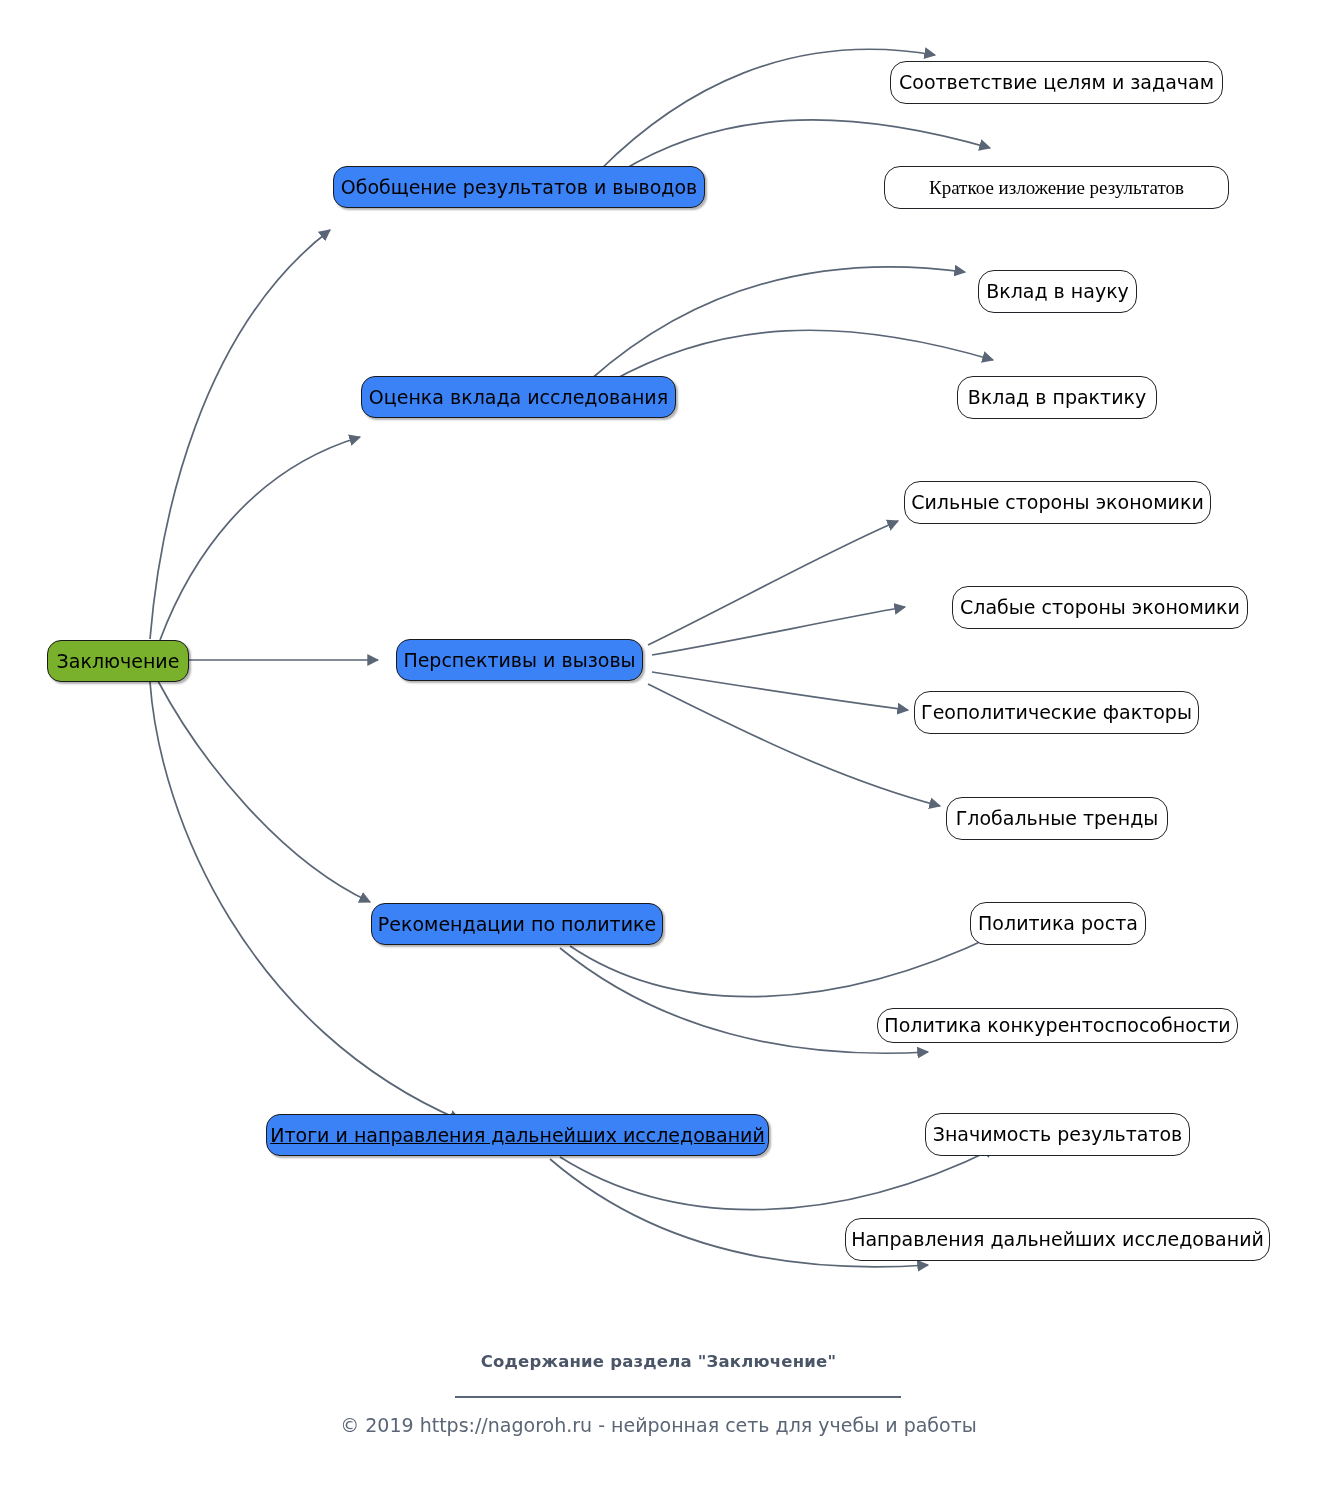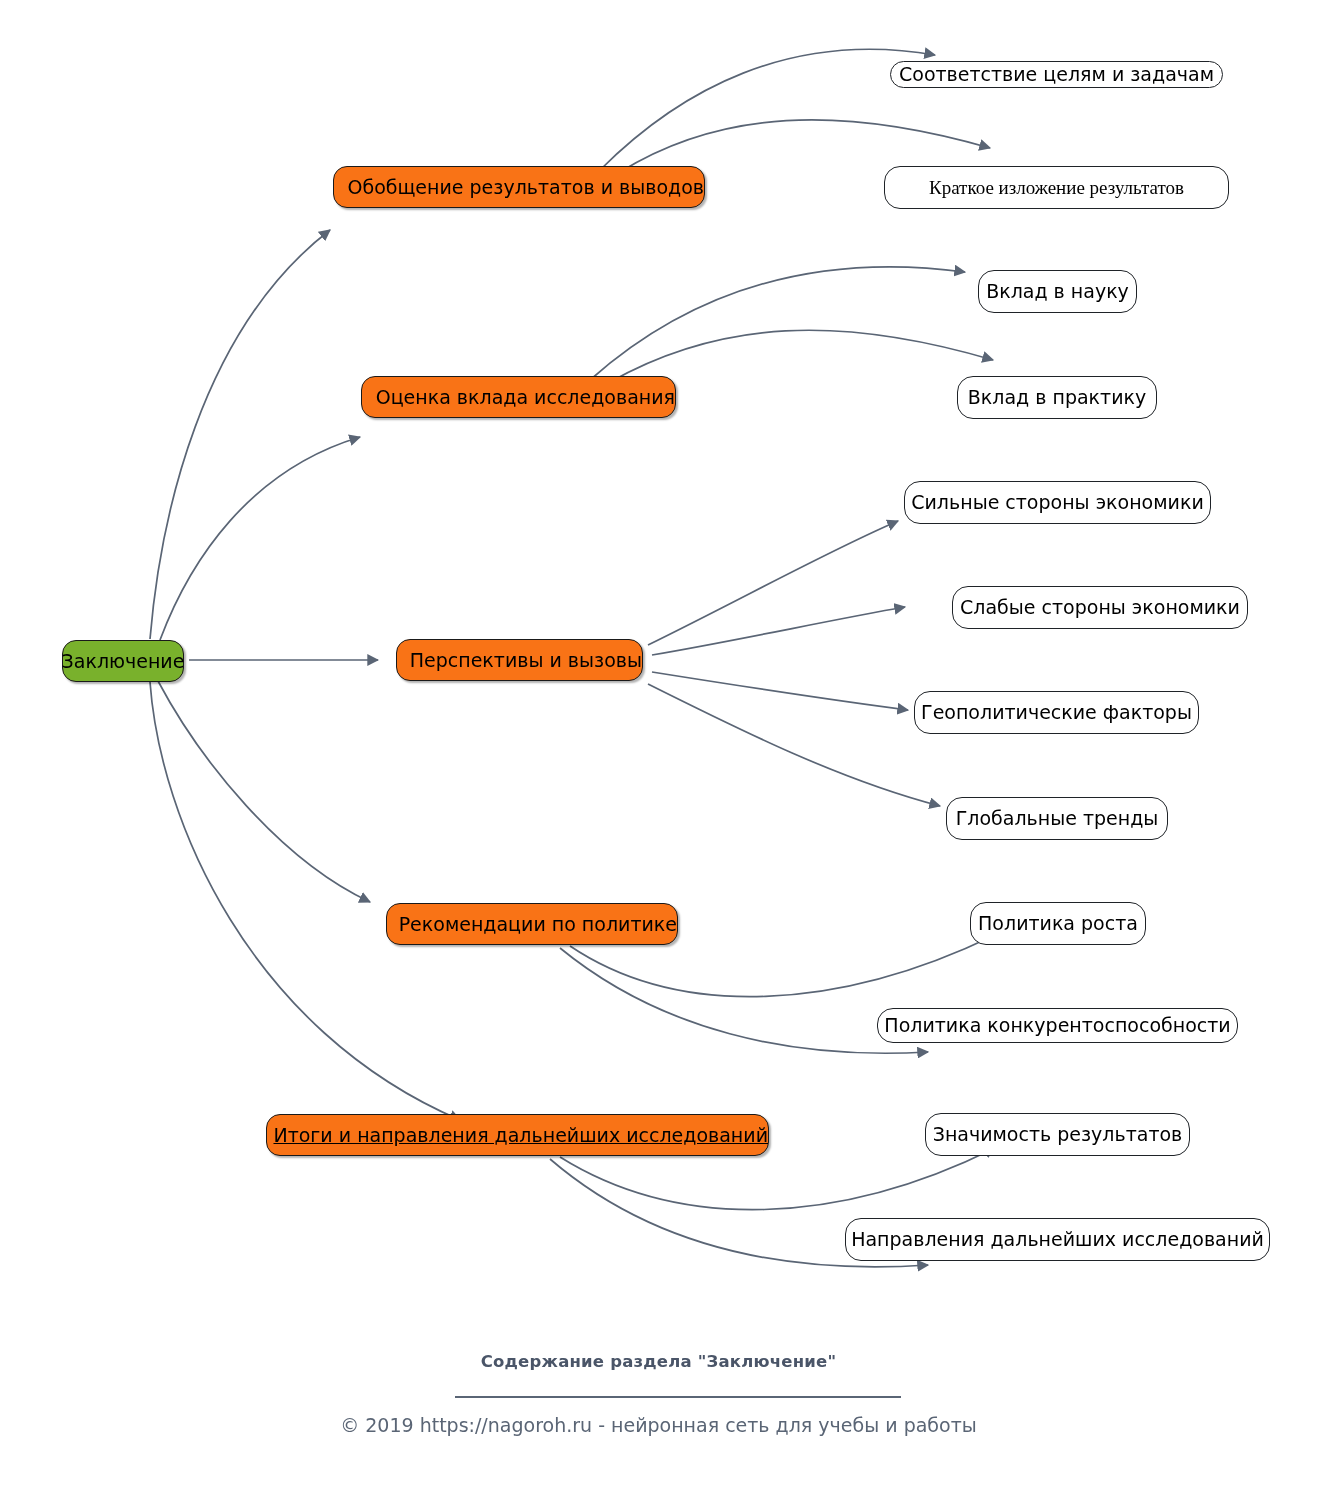--- a/index.html
+++ b/index.html
@@ -45,26 +45,25 @@
 
   .node-root {
     background: #79b12c;
     border: 1.6px solid #1a1a1a;
     color: #000000;
     font-size: 19px;
     box-shadow: 2px 2px 2px rgba(0,0,0,0.30);
   }
 
   .node-branch {
-    background: #f97316;
+    background: #3b82f6;
     border: 1.6px solid #1a1a1a;
     color: #000000;
     font-size: 19px;
     box-shadow: 2px 2px 2px rgba(0,0,0,0.30);
-    justify-content: flex-end;
   }
 
   .node-leaf {
     background: #ffffff;
     border: 1.6px solid #1f2328;
     color: #000000;
     font-size: 19px;
     border-radius: 16px;
   }
 
@@ -126,28 +125,28 @@
       <path d="M 648 684 C 740 730 840 780 940 806"></path>
 
       <path d="M 570 946 C 680 1020 840 1010 995 935"></path>
       <path d="M 560 948 C 660 1030 790 1060 928 1052"></path>
 
       <path d="M 560 1157 C 680 1232 840 1225 995 1148"></path>
       <path d="M 550 1159 C 650 1245 780 1275 928 1265"></path>
     </g>
   </svg>
 
-  <div class="node node-root" style="left:62px; top:640px; width:122px; height:42px;">
+  <div class="node node-root" style="left:47px; top:640px; width:142px; height:42px;">
     <span>Заключение</span>
   </div>
 
   <div class="node node-branch" style="left:333px; top:166px; width:372px; height:42px;">
     <span>Обобщение результатов и выводов</span>
   </div>
-  <div class="node node-leaf" style="left:890px; top:61px; width:333px; height:27px;">
+  <div class="node node-leaf" style="left:890px; top:61px; width:333px; height:43px;">
     <span>Соответствие целям и задачам</span>
   </div>
   <div class="node node-leaf" style="left:884px; top:166px; width:345px; height:43px;font-family:Liberation Serif, serif;">
     <span>Краткое изложение результатов</span>
   </div>
 
   <div class="node node-branch" style="left:361px; top:376px; width:315px; height:42px;">
     <span>Оценка вклада исследования</span>
   </div>
   <div class="node node-leaf" style="left:978px; top:270px; width:159px; height:43px;">
@@ -166,21 +165,21 @@
   <div class="node node-leaf" style="left:952px; top:586px; width:296px; height:43px;">
     <span>Слабые стороны экономики</span>
   </div>
   <div class="node node-leaf" style="left:914px; top:691px; width:285px; height:43px;">
     <span>Геополитические факторы</span>
   </div>
   <div class="node node-leaf" style="left:946px; top:797px; width:222px; height:43px;text-align:center;">
     <span>Глобальные тренды</span>
   </div>
 
-  <div class="node node-branch" style="left:371px; top:903px; width:292px; height:42px;margin-left:15px;">
+  <div class="node node-branch" style="left:371px; top:903px; width:292px; height:42px;">
     <span>Рекомендации по политике</span>
   </div>
   <div class="node node-leaf" style="left:970px; top:902px; width:176px; height:43px;">
     <span>Политика роста</span>
   </div>
   <div class="node node-leaf" style="left:877px; top:1008px; width:361px; height:35px;">
     <span>Политика конкурентоспособности</span>
   </div>
 
   <div class="node node-branch" style="left:266px; top:1114px; width:503px; height:42px;text-decoration:underline;">

